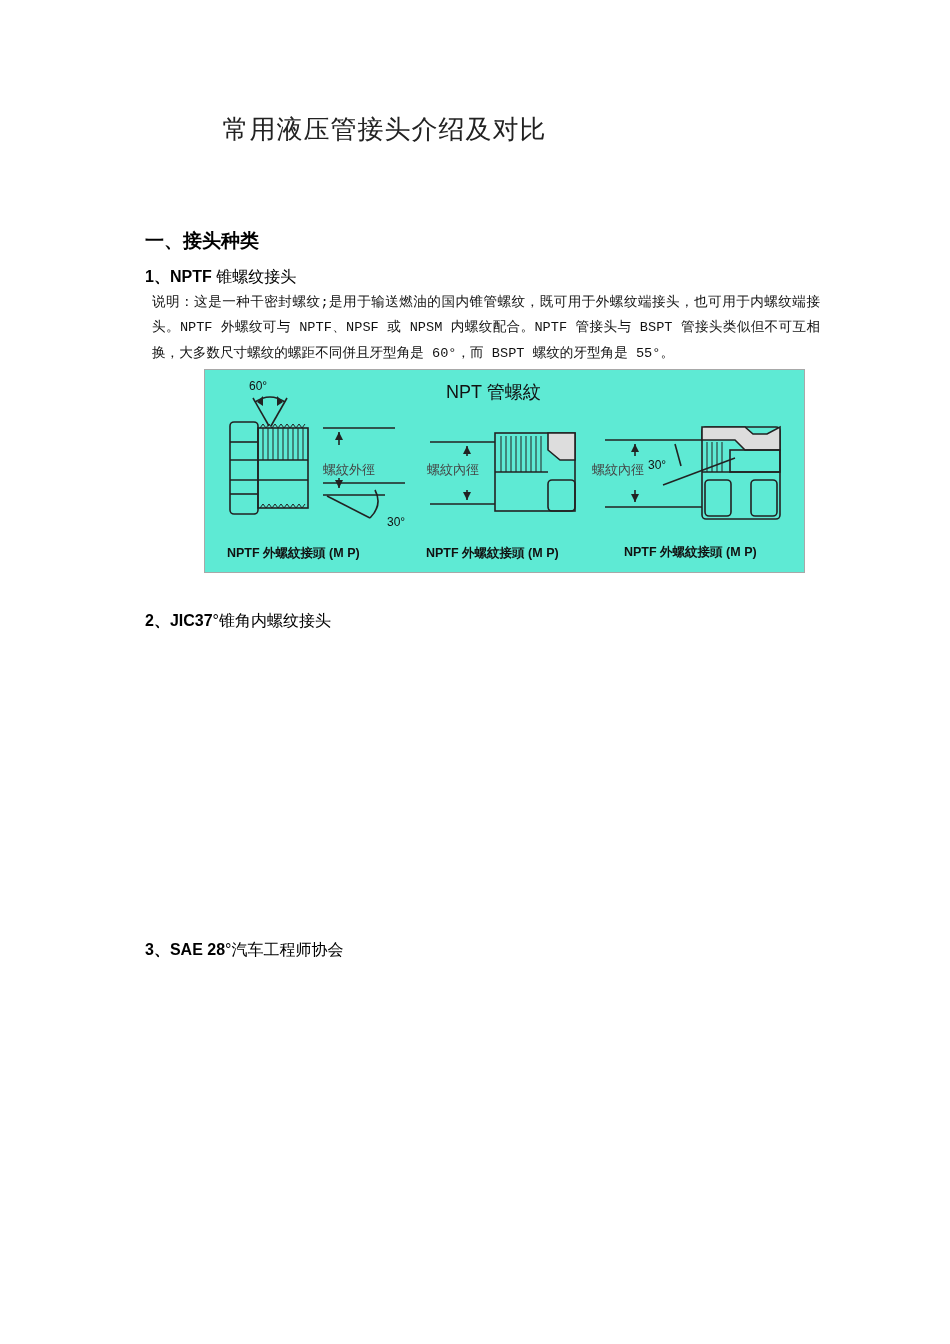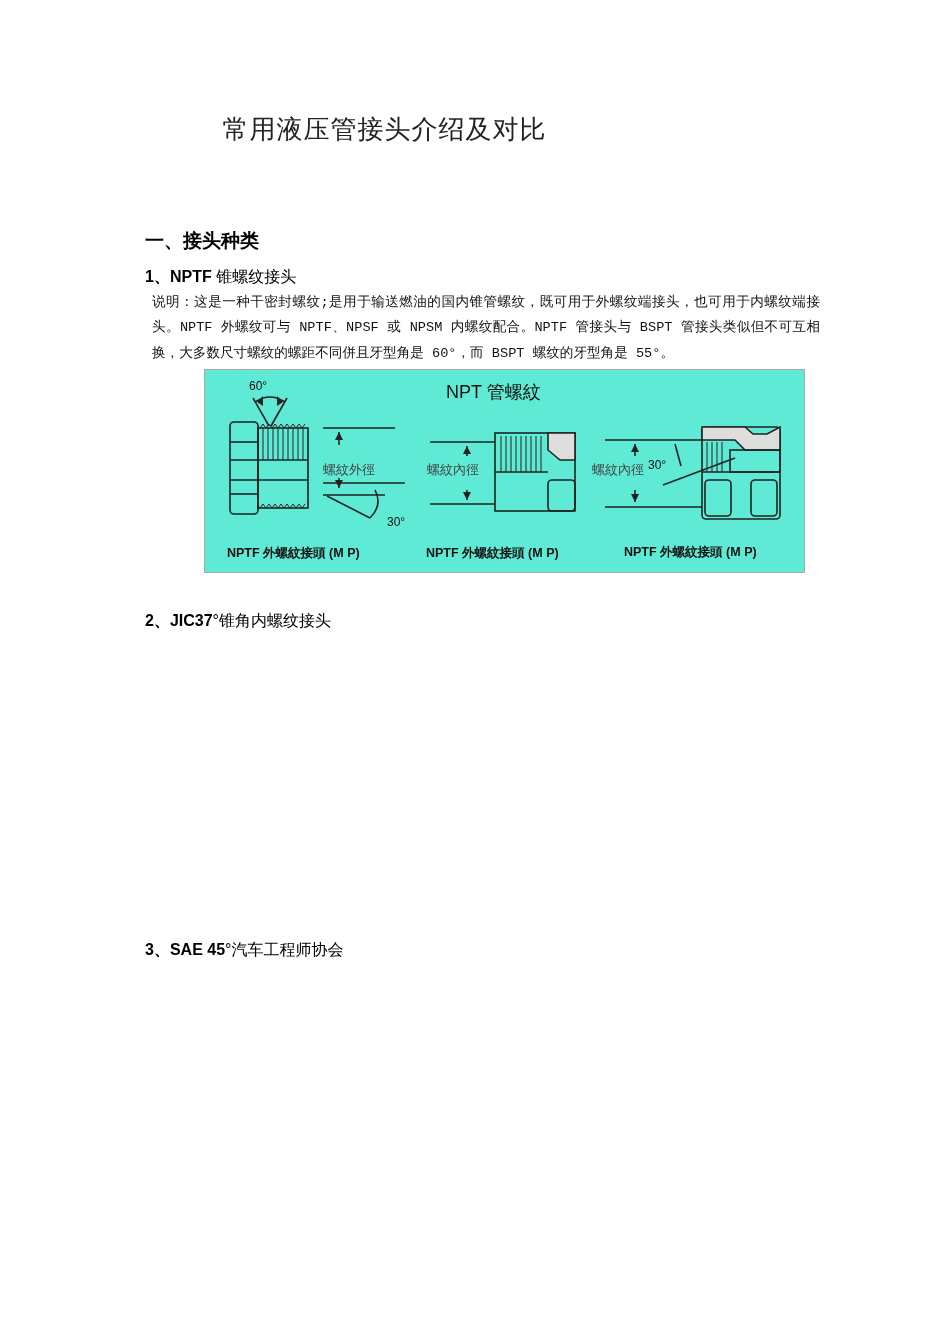--- a/index.html
+++ b/index.html
@@ -144,16 +144,16 @@
         <text x="419" y="186" font-size="12.5" font-weight="bold">NPTF 外螺紋接頭 (M P)</text>
       </g>
     </svg>
   </div>
 
   <div class="h2" style="top:593px;margin-top:18px;">
     <b>2、</b><b>JIC37</b><span>°锥角内螺纹接头</span>
   </div>
 
   <div class="h2" style="top:940px;">
-    <b>3、</b><b>SAE 45</b><span>°汽车工程师协会</span>
+    <b>3、</b><b>SAE 28</b><span>°汽车工程师协会</span>
   </div>
 
 </div>
 
 </body></html>

